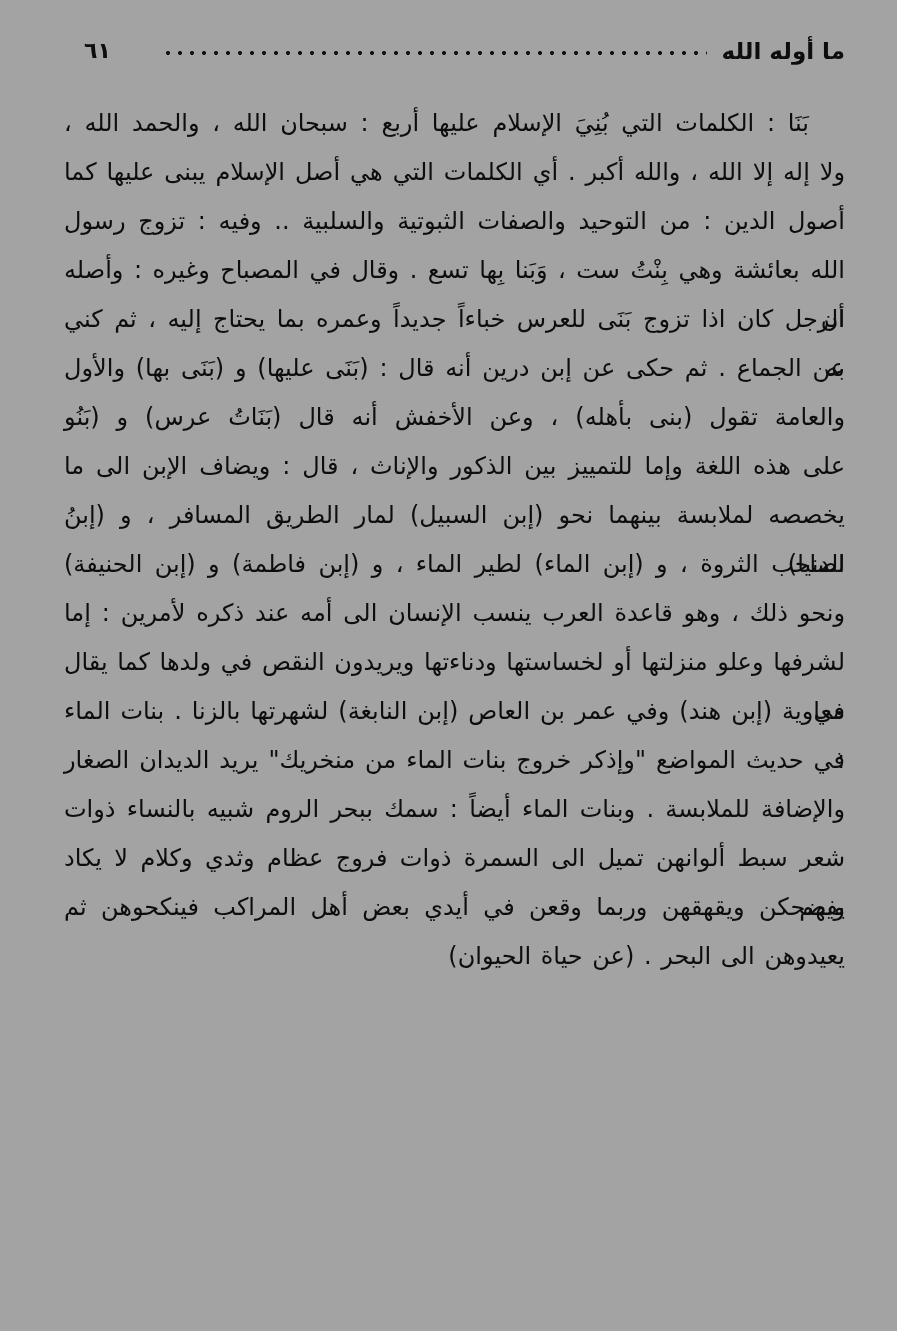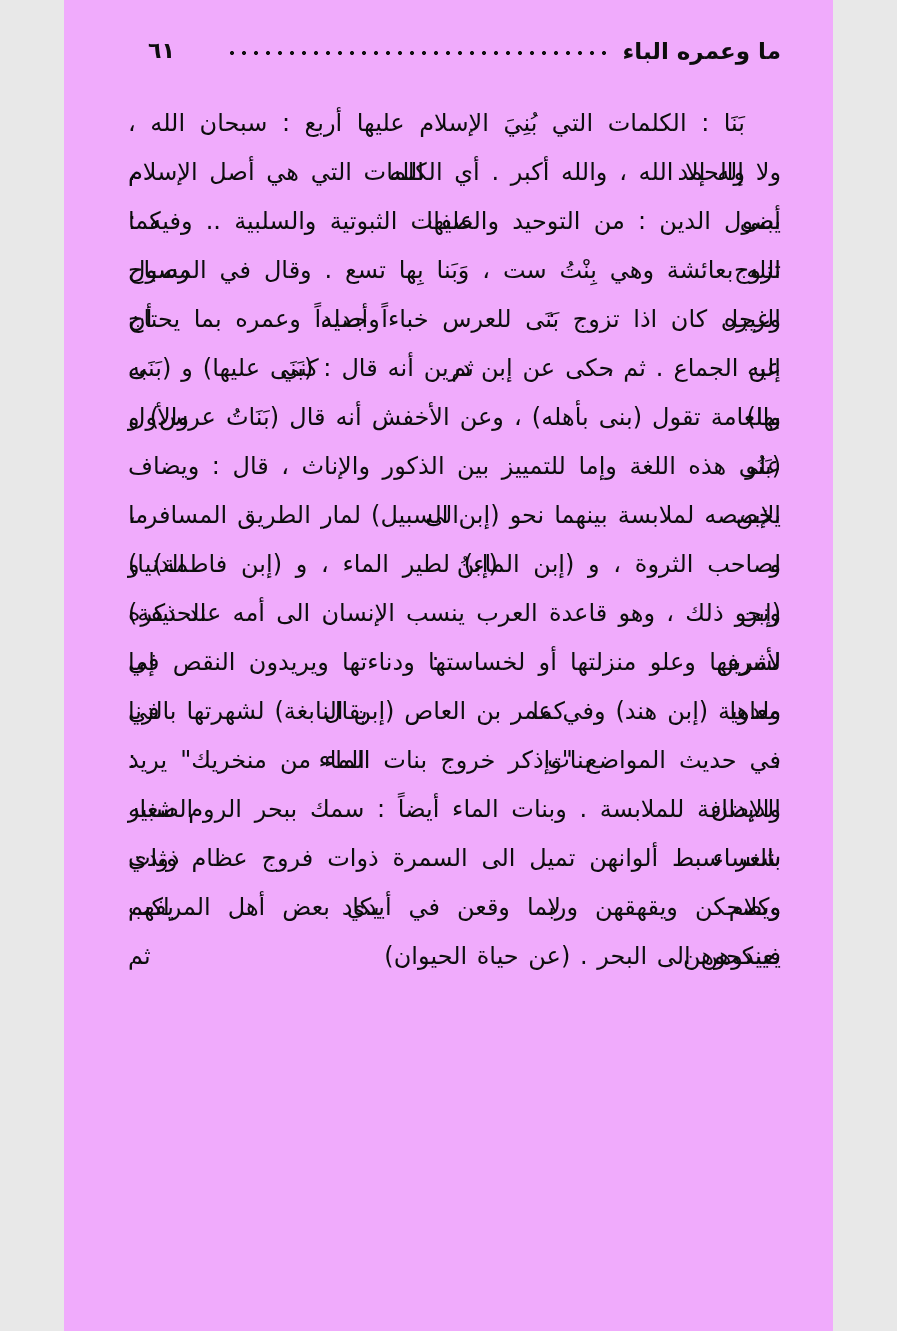--- a/index.html
+++ b/index.html
@@ -2,24 +2,24 @@
 <html lang="ar"><head>
 <meta charset="utf-8">
 <style>
   html, body {
     margin: 0;
     padding: 0;
     background: #e8e8e8;
   }
   .page {
     position: relative;
-    width: 769px;
+    width: 897px;
     height: 1331px;
     margin: 0 auto;
-    background: #f0abfc;
+    background: #a3a3a3;
     color: #0d0d0d;
     font-family: "DejaVu Sans", sans-serif;
     overflow: hidden;
     box-sizing: border-box;
   }
   
   .header {
     direction: ltr;
     display: flex;
     align-items: center;
@@ -78,21 +78,21 @@
   }
 </style>
 </head>
 <body>
 
 <div class="page">
 
   <div class="header">
     <div class="pagenum">٦١</div>
     <div class="leader"></div>
-    <div class="title">ما وعمره الباء</div>
+    <div class="title">ما أوله الله</div>
   </div>
 
   <div class="bodytext">
     <div class="line para-start">بَنَا : الكلمات التي بُنِيَ الإسلام عليها أربع : سبحان الله ، والحمد الله ،</div>
     <div class="line">ولا إله إلا الله ، والله أكبر . أي الكلمات التي هي أصل الإسلام يبنى عليها كما</div>
     <div class="line">أصول الدين : من التوحيد والصفات الثبوتية والسلبية .. وفيه : تزوج رسول</div>
     <div class="line">الله بعائشة وهي بِنْتُ ست ، وَبَنا بِها تسع . وقال في المصباح وغيره : وأصله أن</div>
     <div class="line">الرجل كان اذا تزوج بَنَى للعرس خباءاً جديداً وعمره بما يحتاج إليه ، ثم كني به</div>
     <div class="line">عن الجماع . ثم حكى عن إبن درين أنه قال : (بَنَى عليها) و (بَنَى بها) والأول</div>
     <div class="line">والعامة تقول (بنى بأهله) ، وعن الأخفش أنه قال (بَنَاتُ عرس) و (بَنُو</div>

